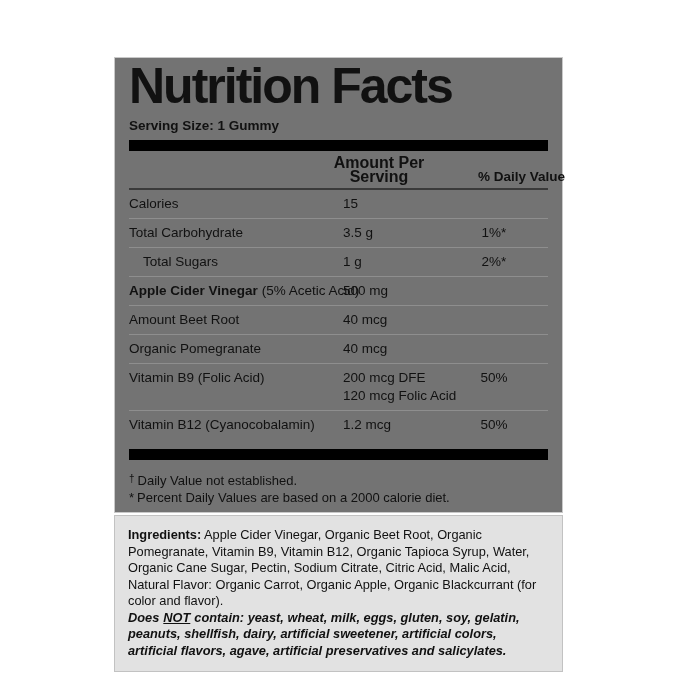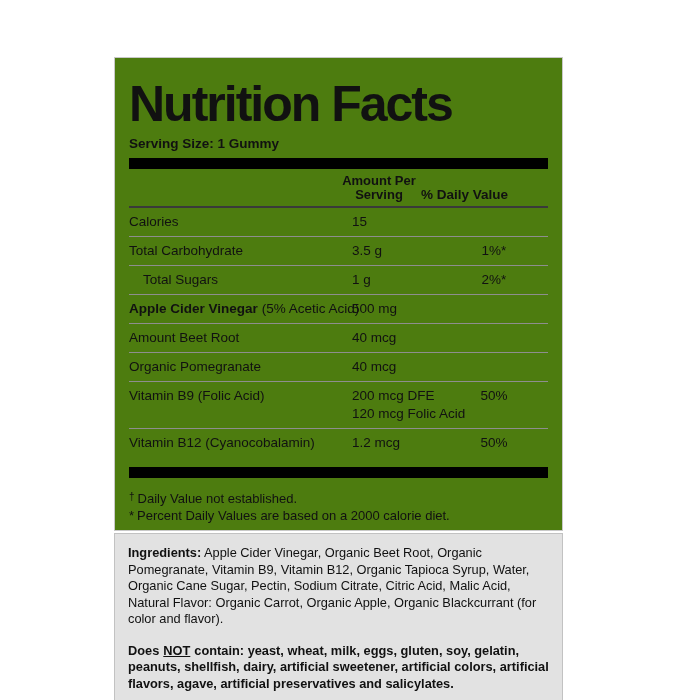--- a/index.html
+++ b/index.html
@@ -6,62 +6,62 @@
     --text:#111111; --bar:#000000; --rule:#8e8e8e; --rule-dark:#3a3a3a;
     --panel-border:#c9c9c9; --ingredients-bg:#e2e2e2; --ingredients-border:#c2c2c2;
   }
   html,body{margin:0;padding:0;background:#ffffff;}
   .canvas{
     position:relative;width:700px;height:700px;background:#ffffff;overflow:hidden;
     font-family:"Liberation Sans", sans-serif;color:var(--text);
   }
   .panel-wrap{position:absolute;left:114px;top:57px;width:449px;}
   .facts-box{
-    box-sizing:border-box;background:#4d7c0f;border:1px solid var(--panel-border);
-    padding:22px 14px 6px 14px;
+    box-sizing:border-box;background:#737373;border:1px solid var(--panel-border);
+    padding:4px 14px 6px 14px;
   }
   .nf-title{
     font-size:50px;font-weight:bold;letter-spacing:-2px;line-height:0.88;
     margin:2px 0 9px 0;white-space:nowrap;
   }
   .serving-line{font-size:13.5px;font-weight:bold;line-height:17px;}
   .thick-bar{height:11px;background:var(--bar);margin-top:6px;}
   .thick-bar.second{margin-top:10px;}
   .tbl{position:relative;}
   .hdr-row{position:relative;height:37px;border-bottom:2px solid var(--rule-dark);}
   .hdr-amount{
     position:absolute;left:204px;bottom:4px;width:92px;text-align:center;
-    font-size:13px;font-weight:bold;line-height:14px;
+    font-size:16px;font-weight:bold;line-height:14px;
   }
   .hdr-dv{
-    position:absolute;left:292px;bottom:4px;width:130px;text-align:left;
+    position:absolute;left:306px;bottom:4px;width:130px;text-align:right;
     font-size:13.5px;font-weight:bold;white-space:nowrap;
   }
   .row{
     position:relative;padding:6px 0;font-size:13.5px;line-height:16px;
     border-top:1px solid var(--rule);
   }
   .row.first{border-top:none;}
   .row .lbl{display:inline-block;white-space:nowrap;}
   .row.indent .lbl{padding-left:14px;}
   .row .lbl .suffix{margin-left:4px;font-weight:normal;}
-  .row .amt{position:absolute;left:223px;top:6px;text-align:left;white-space:nowrap;}
+  .row .amt{position:absolute;left:214px;top:6px;text-align:left;white-space:nowrap;}
   .row .amt .amt-line2{margin-top:2px;}
   .row .dv{position:absolute;left:315px;top:6px;width:100px;text-align:center;white-space:nowrap;}
   .row.tall{min-height:34px;}
   .footnotes{margin-top:12px;font-size:13px;font-weight:normal;line-height:17px;}
   .footnotes .sym{display:inline-block;margin-right:3px;}
   .footnotes .sup{vertical-align:top;font-size:10px;line-height:13px;}
   .ingredients-box{
     box-sizing:border-box;margin-top:2px;background:var(--ingredients-bg);
     border:1px solid var(--ingredients-border);padding:11px 13px 12px 13px;
     font-size:12.8px;line-height:16.5px;
   }
   .ingredients-box p{margin:0;}
-  .ingredients-box p + p{margin-top:15px;}
+  .ingredients-box p + p{margin-top:0;font-style:italic;}
   .para-bold{font-weight:bold;}
   .underlined{text-decoration:underline;}
   .gap-l{margin-left:4px;}
   b{font-weight:bold;}
 </style>
 </head>
 <body>
 
 <div class="canvas">
   <div class="panel-wrap">

